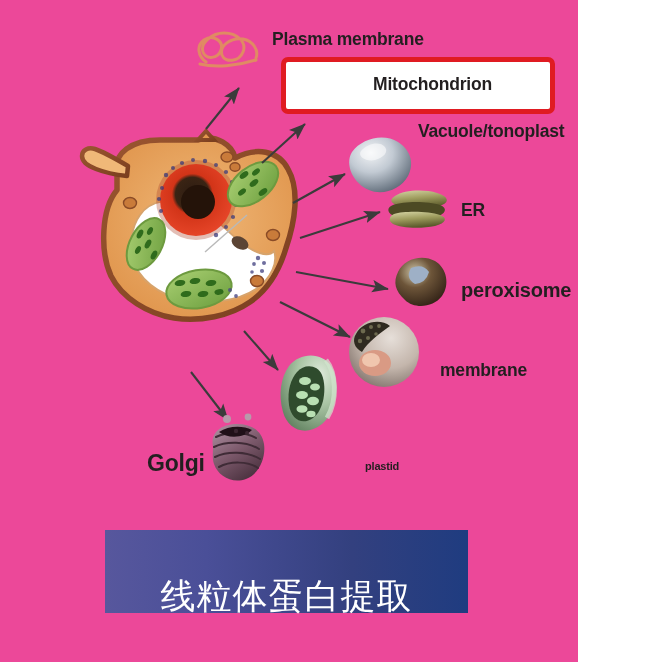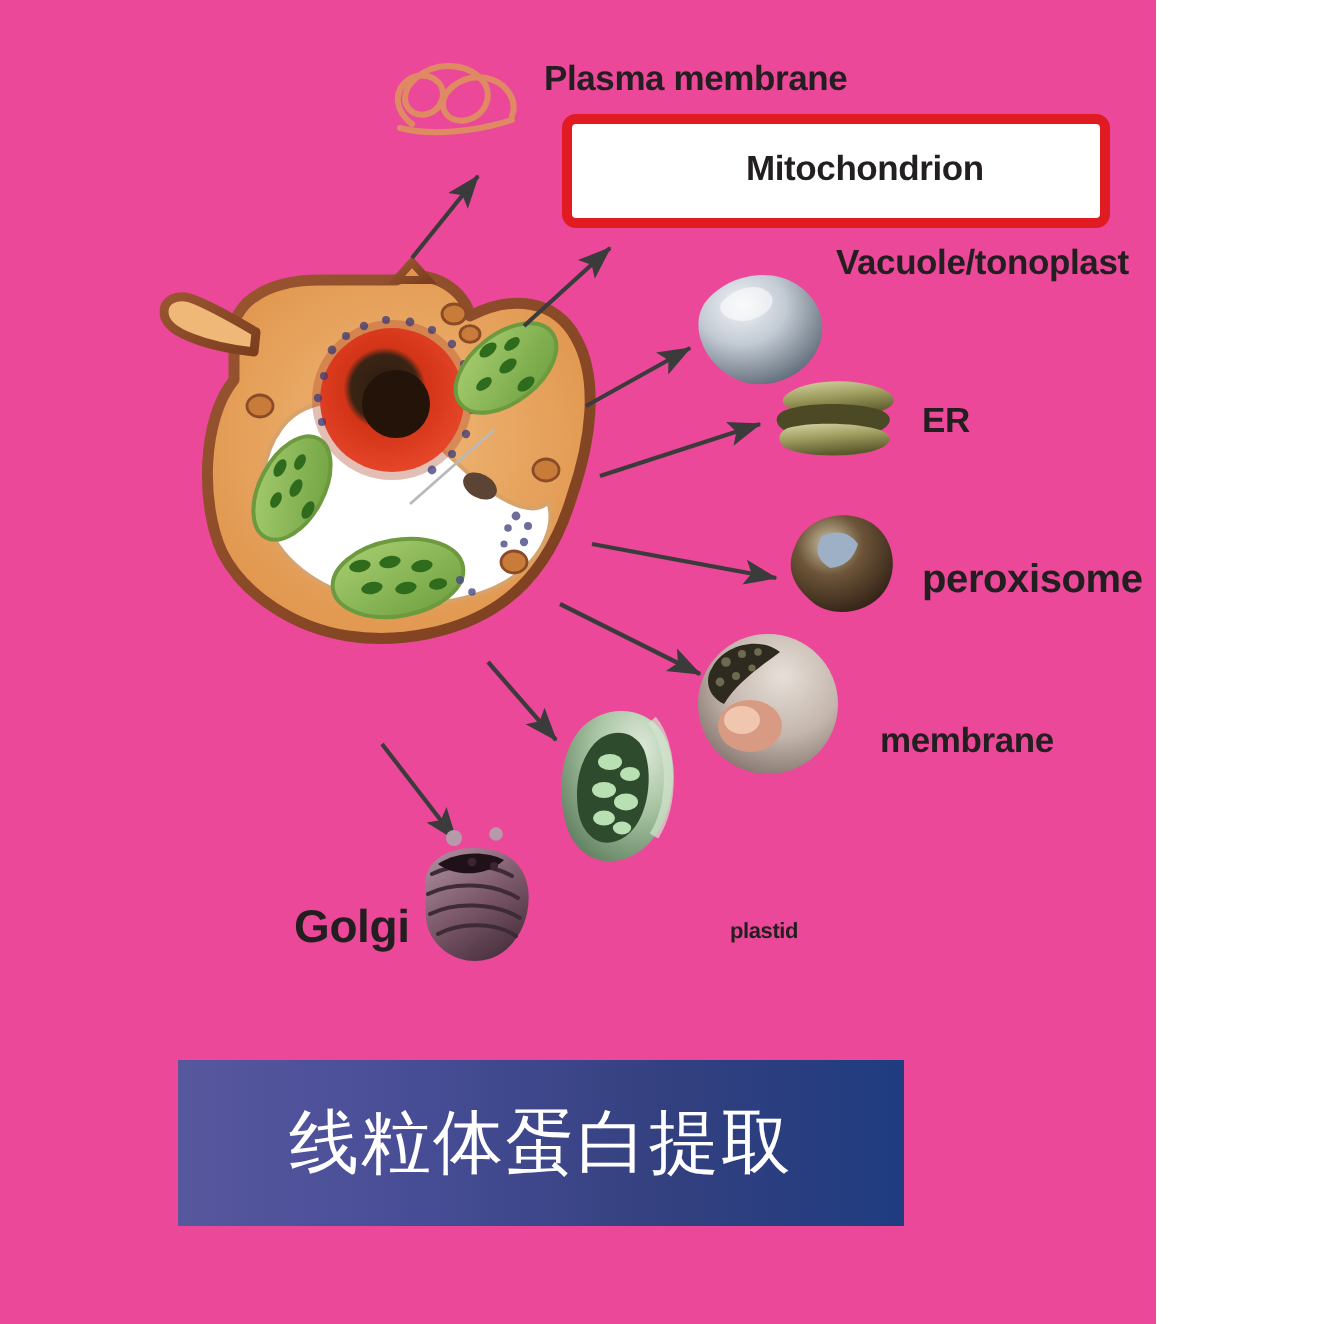--- a/index.html
+++ b/index.html
@@ -65,27 +65,27 @@
     height: 57px;
     border: 5px solid #e01b22;
     border-radius: 7px;
     background: #ffffff;
     box-sizing: border-box;
   }
 
   
   #banner {
     position: absolute;
-    left: 89px;
+    left: 105px;
     top: 530px;
     width: 363px;
     height: 83px;
     background: linear-gradient(90deg, #57579d 0%, #4a4f98 28%, #33407f 68%, #1f3c80 100%);
     display: flex;
-    align-items: center;
+    align-items: flex-end;
     justify-content: center;
   }
   #banner-text {
     color: #ffffff;
     font-family: "Liberation Sans", sans-serif;
     font-size: 35px;
     letter-spacing: 1px;
     line-height: 1;
   }
 </style>

